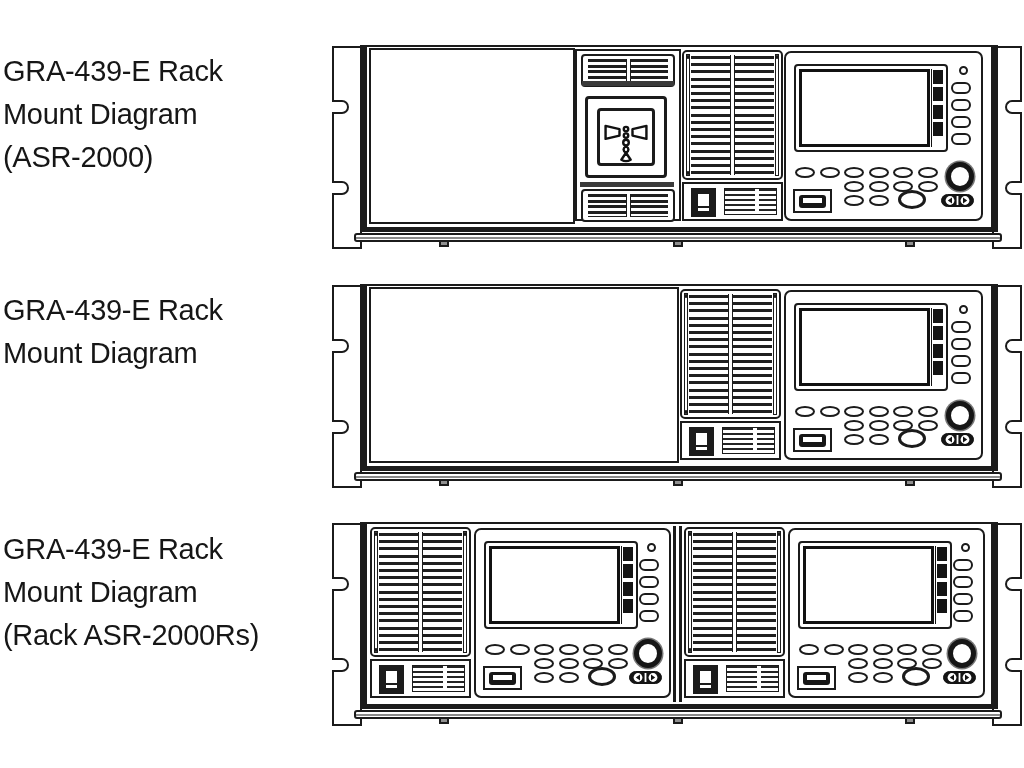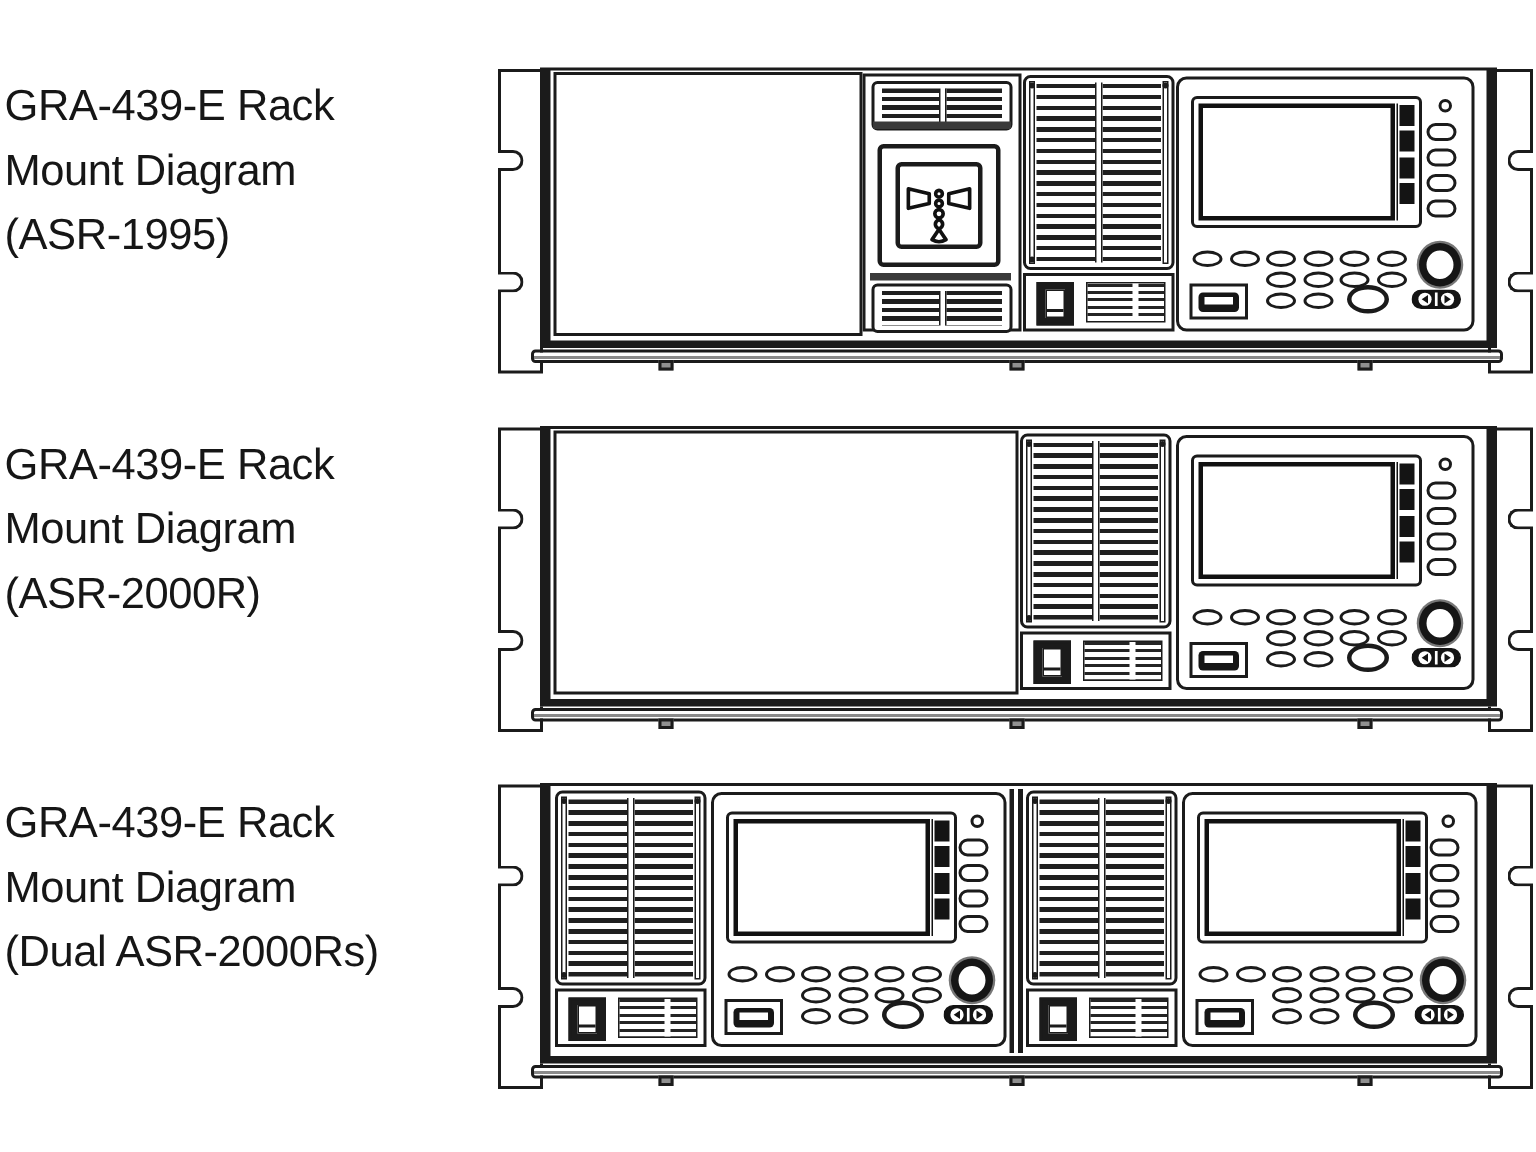--- a/index.html
+++ b/index.html
@@ -54,31 +54,30 @@
   .oshadow { position:absolute; height:5px; background:#3a3a3a; }
   .osq { position:absolute; border:3px solid var(--ink); border-radius:4px; background:#fff; }
 </style>
 </head>
 <body>
 
 <div class="abs" id="page" style="left:0;top:0;width:1024px;height:768px;background:#fff;">
   <div class="tlabel" style="top: 50px;">
     <div>GRA-439-E Rack</div>
     <div>Mount Diagram</div>
-    <div>(ASR-1995)</div>
+    <div>(ASR-2000)</div>
   </div>
   <div class="tlabel" style="top: 289px;">
     <div>GRA-439-E Rack</div>
     <div>Mount Diagram</div>
-    <div>(ASR-2000R)</div>
   </div>
   <div class="tlabel" style="top: 528px;">
     <div>GRA-439-E Rack</div>
     <div>Mount Diagram</div>
-    <div>(Dual ASR-2000Rs)</div>
+    <div>(Rack ASR-2000Rs)</div>
   </div>
 <div class="rack" style="position: absolute; top: 45px;">
       <div class="ear" style="position: absolute; left: 0px;">
         <div class="notch l" style="position: absolute; top: 52px;"></div>
         <div class="notch l" style="position: absolute; top: 133px;"></div>
       </div>
       <div class="ear" style="position: absolute; left: 660px;">
         <div class="notch r" style="position: absolute; top: 52px;"></div>
         <div class="notch r" style="position: absolute; top: 133px;"></div>
       </div>

